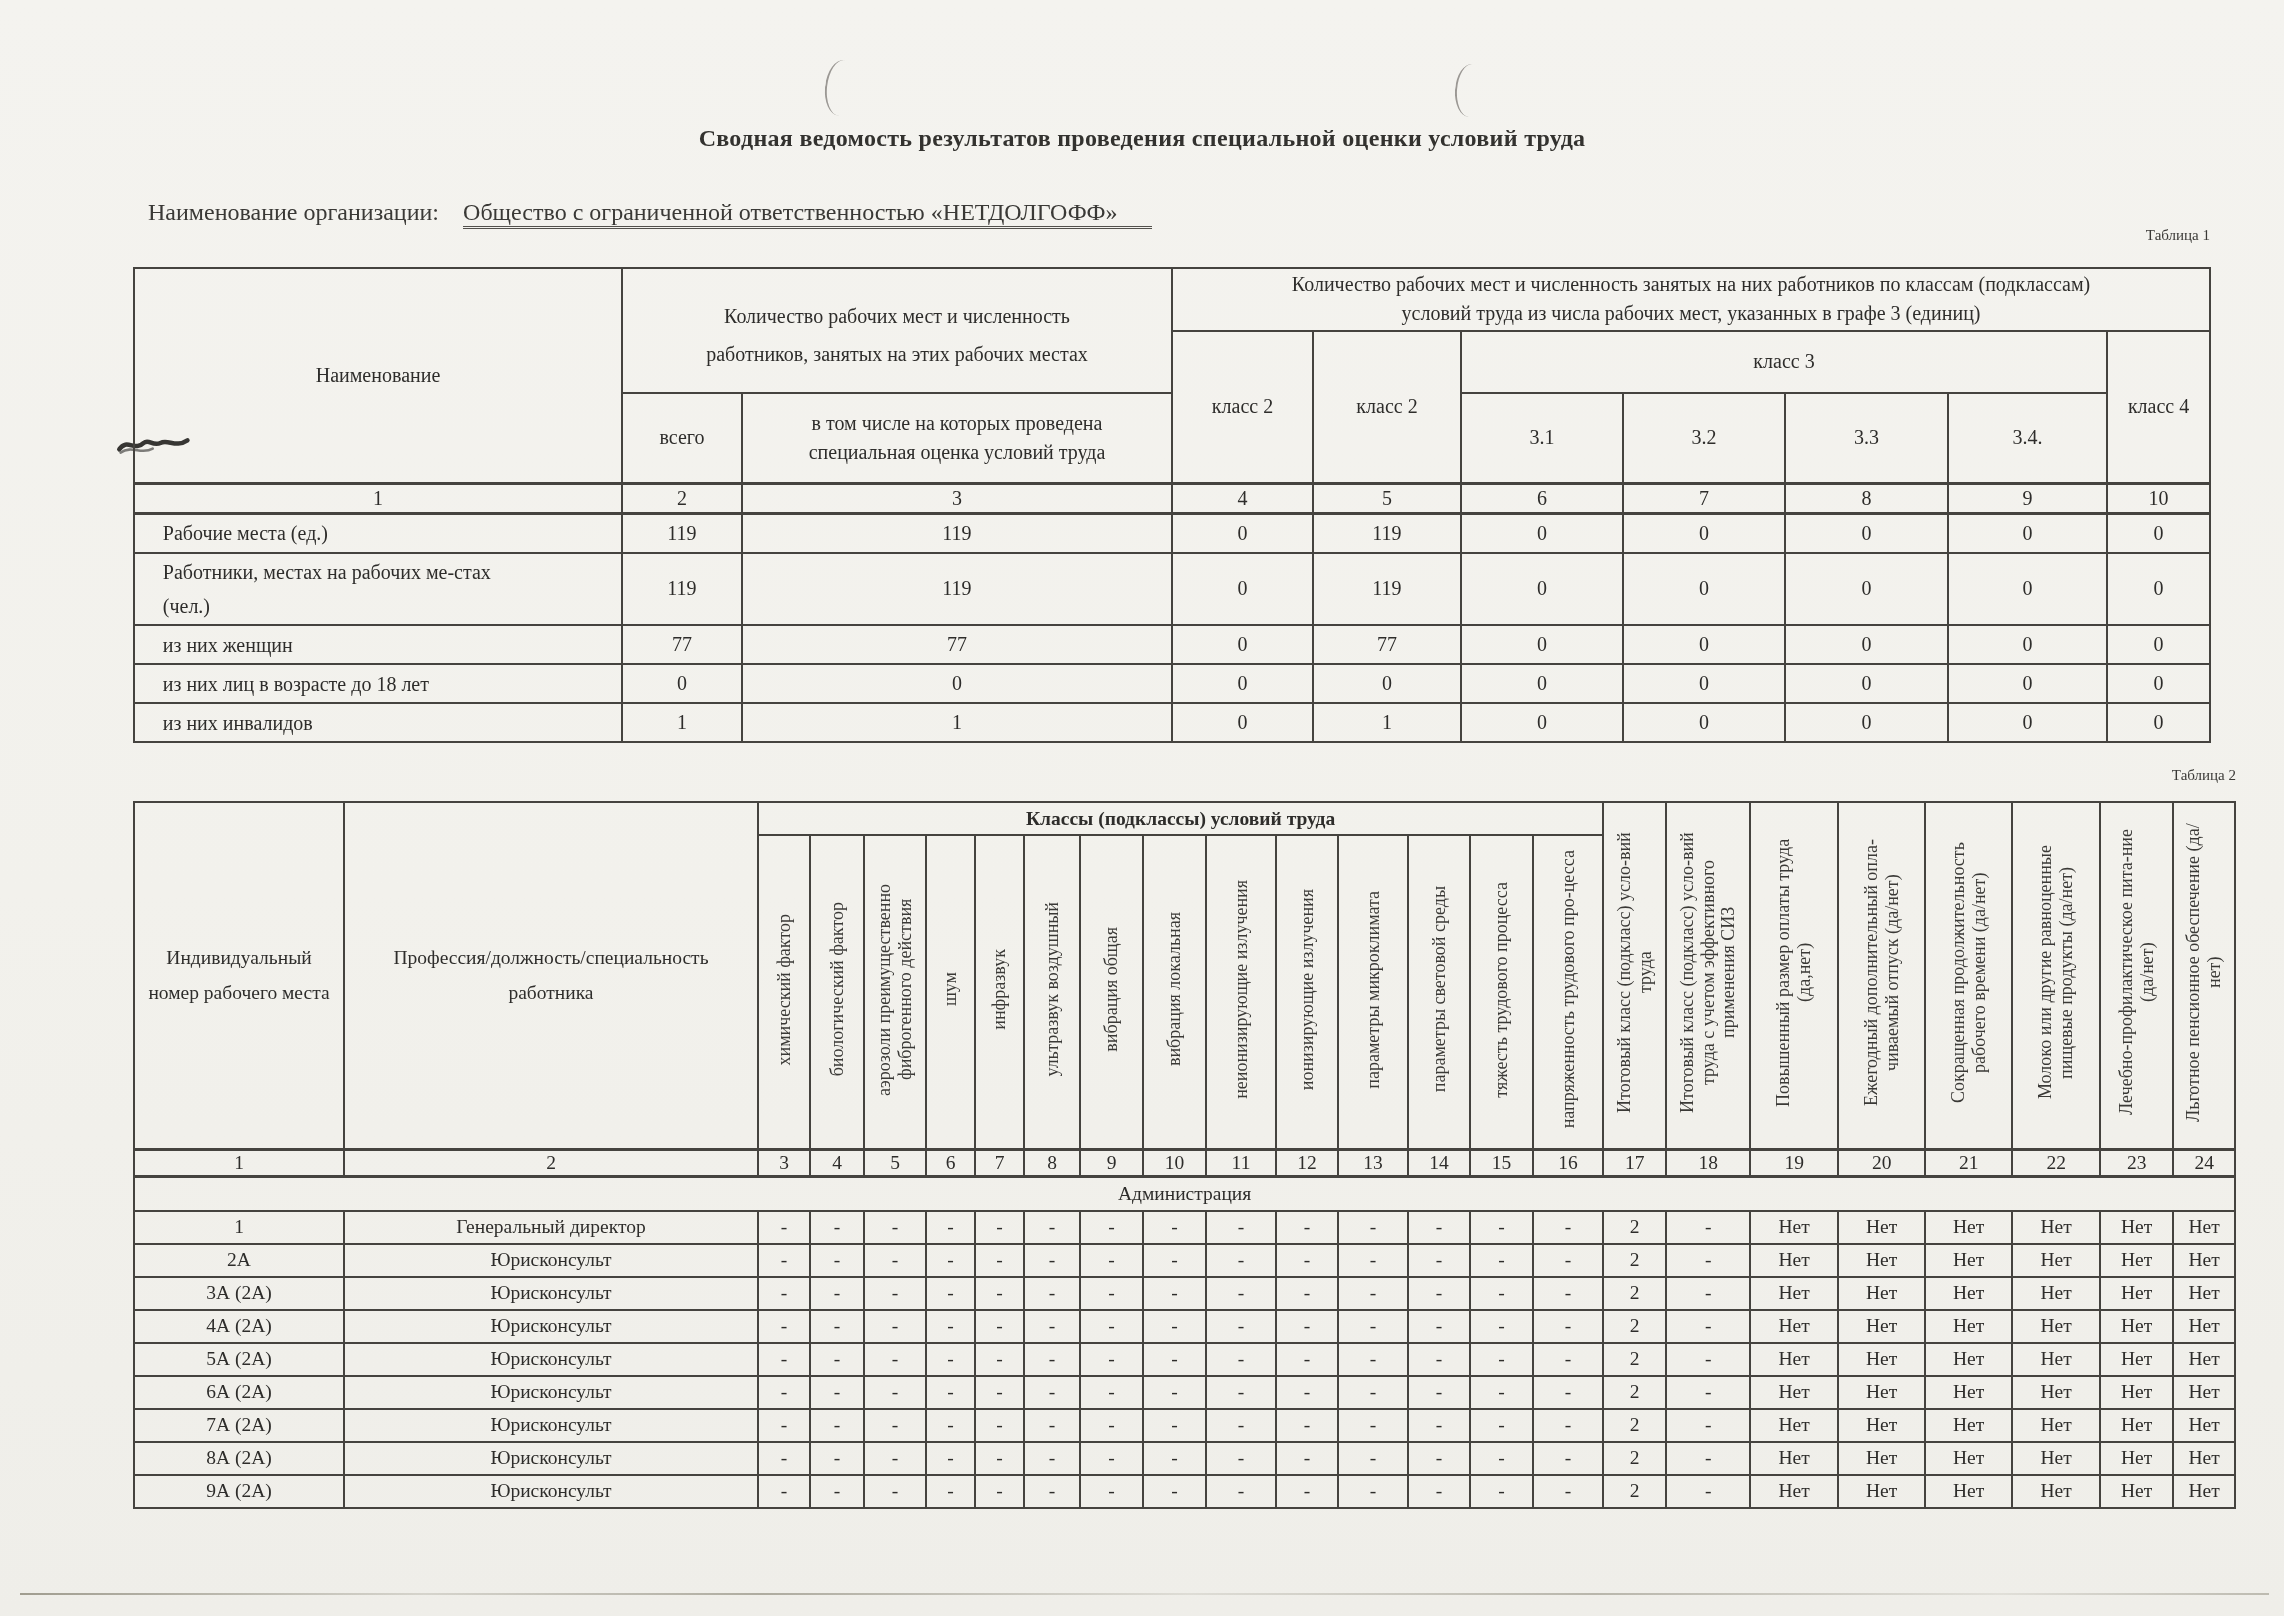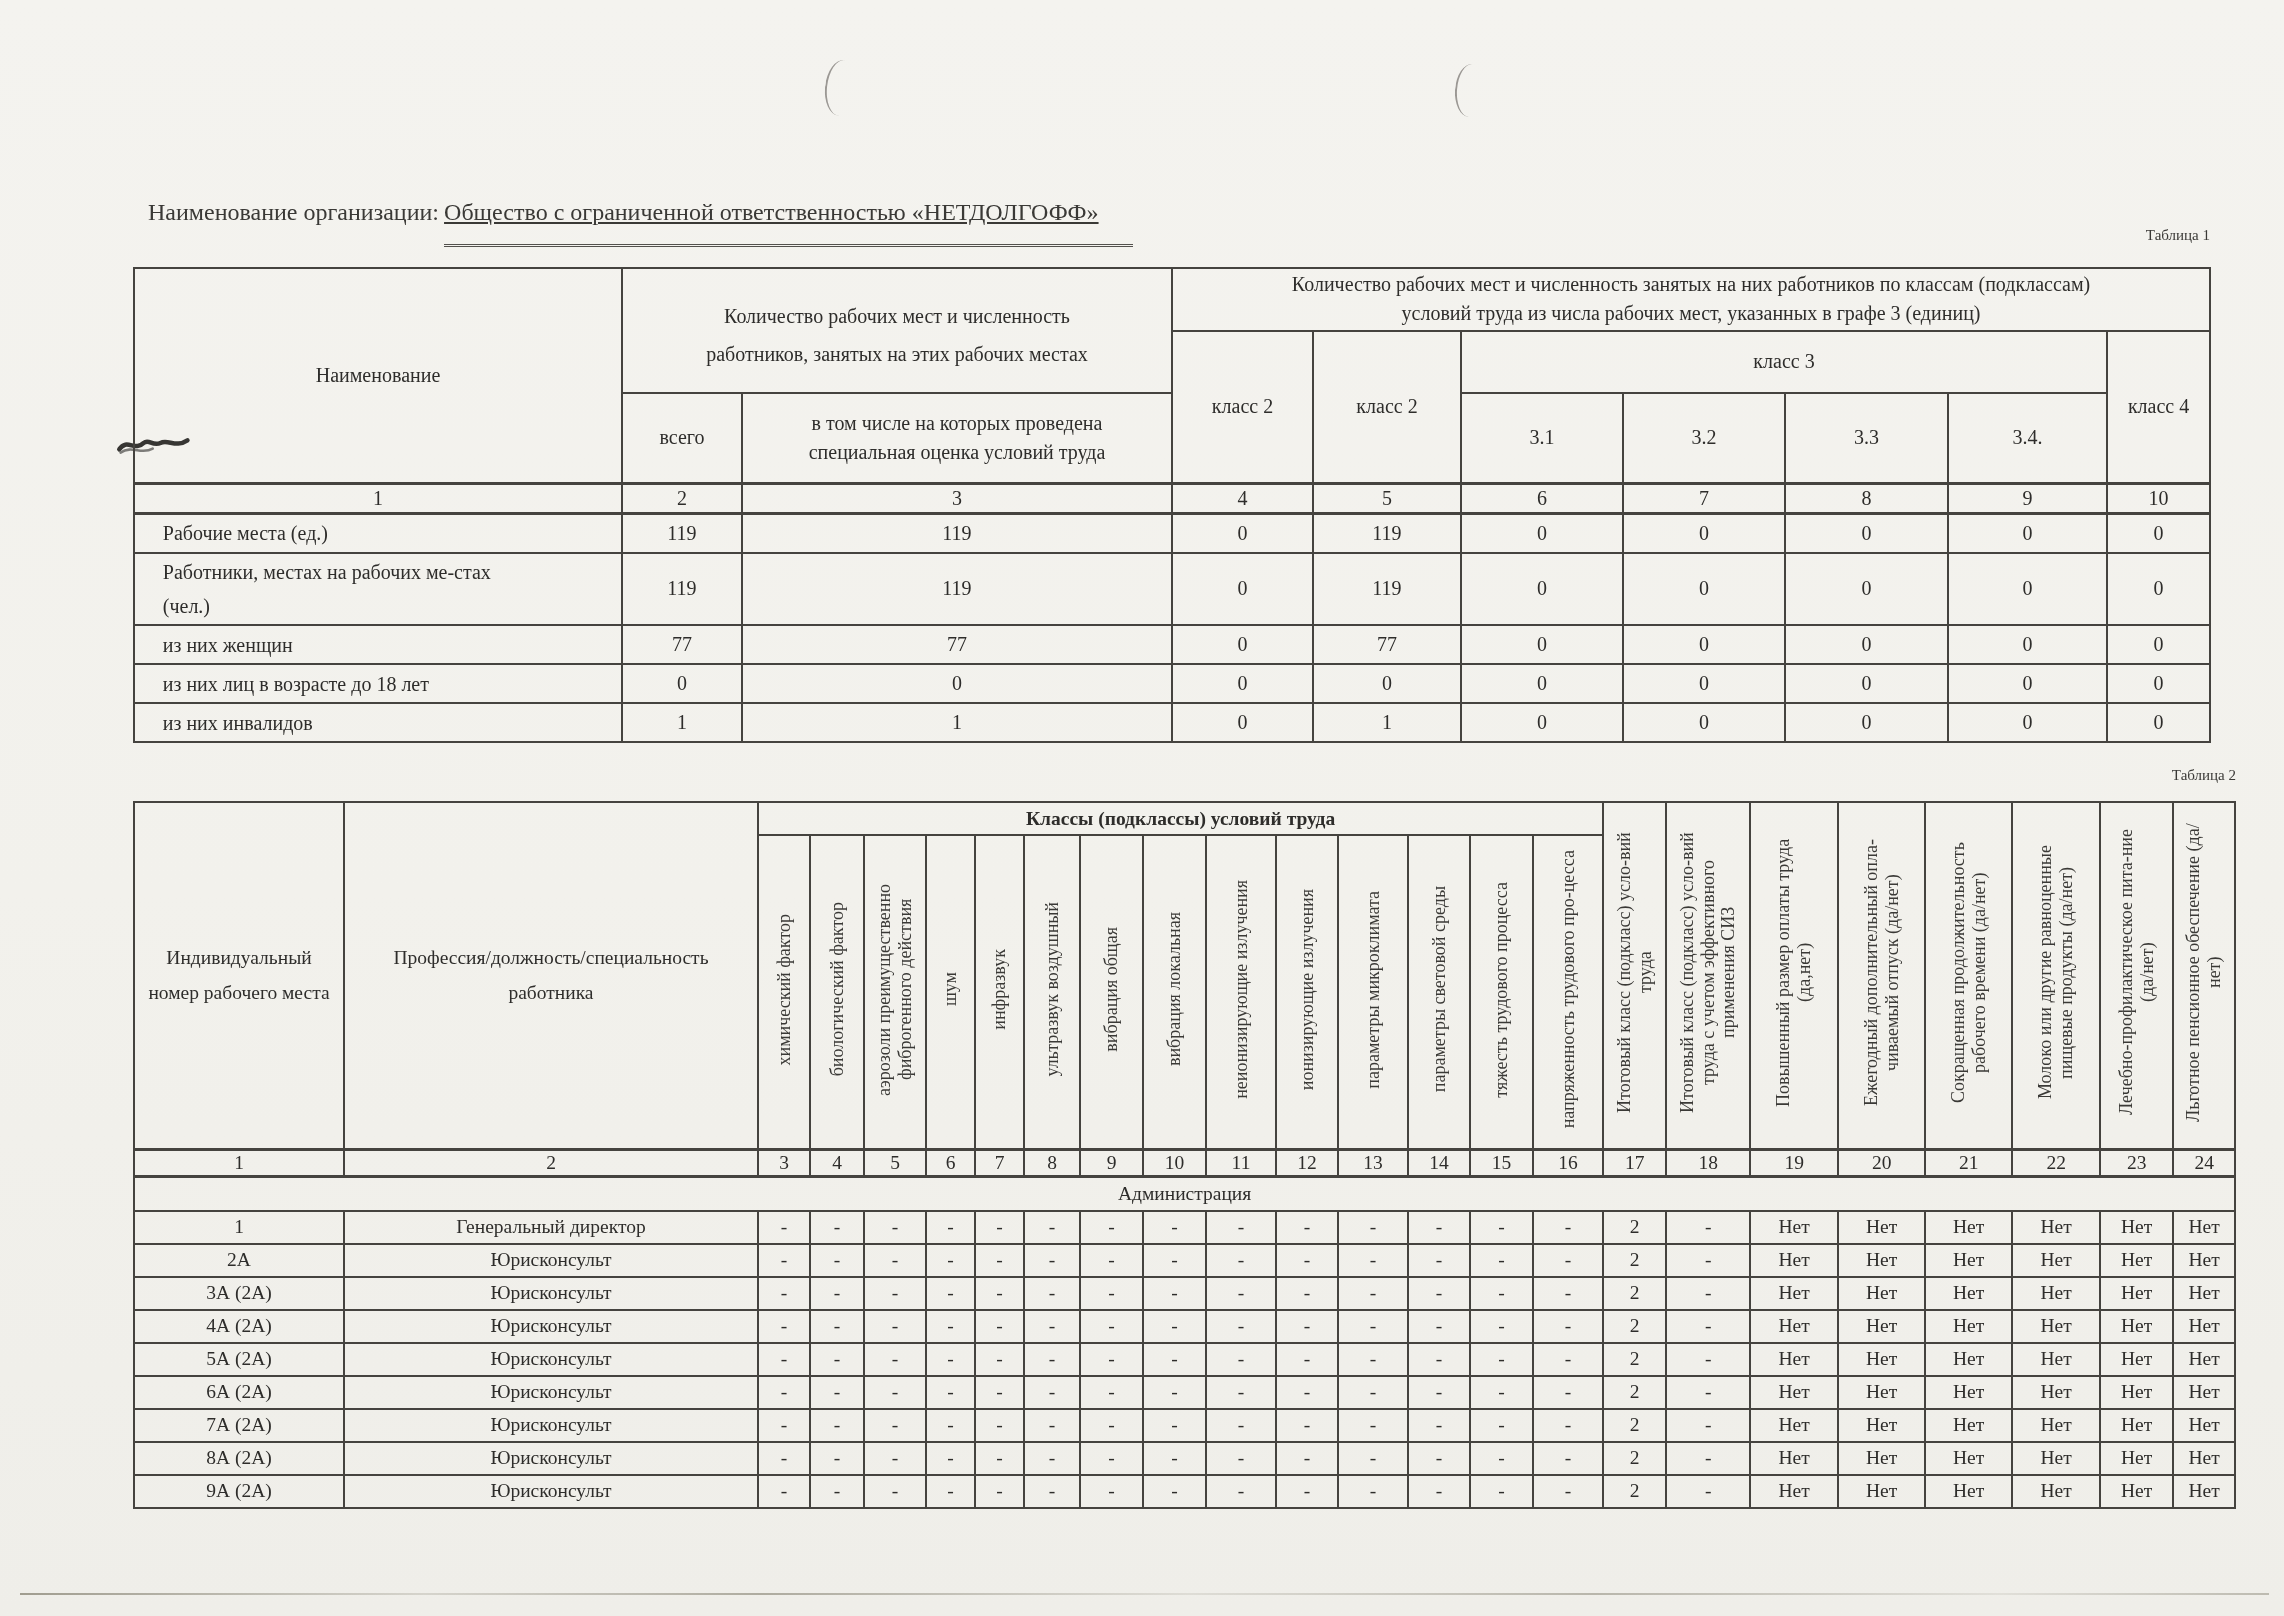--- a/index.html
+++ b/index.html
@@ -14,21 +14,21 @@
     background:linear-gradient(180deg,#f4f3ef 0%,#f2f1ec 55%,#efeee9 100%);
   }
   
   .title{
     position:absolute;left:0;top:125px;width:2284px;margin:0;
     text-align:center;font-size:24px;font-weight:bold;letter-spacing:0.3px;color:#33322f;
   }
   .orgline{
     position:absolute;left:148px;top:199px;font-size:24px;color:#3a3936;white-space:nowrap;
   }
-  .orgvalue{border-bottom:3.3px double #53514d;padding-right:34px;padding-bottom:19px;margin-left:5px;text-decoration:underline;}
+  .orgvalue{border-bottom:3.3px double #53514d;padding-right:34px;padding-bottom:1px;margin-left:24px;}
   .caption{position:absolute;font-size:15px;color:#3a3936;}
   .cap1{top:227px;right:74px;}
   .cap2{top:767px;right:48px;}
   
   table{border-collapse:collapse;table-layout:fixed;position:absolute;background:transparent;}
   th,td{
     border:2px solid #45433f;
     font-weight:normal;vertical-align:middle;text-align:center;
     padding:1.3px 2.6px;overflow:hidden;
   }
@@ -85,20 +85,21 @@
 <div id="page">
 
   <div class="arc arc-left"></div>
   <div class="arc arc-right"></div>
   <svg class="smudge" width="78" height="27" viewBox="0 0 120 42">
     <path d="M6,27 C18,9 30,31 44,17 C52,10 58,23 70,17 C82,11 94,25 112,13" fill="none" stroke="#1c1b19" stroke-width="7" stroke-linecap="round" opacity="0.88"></path>
     <path d="M8,32 C26,20 40,36 58,26" fill="none" stroke="#1c1b19" stroke-width="4" stroke-linecap="round" opacity="0.55"></path>
   </svg>
   <div class="scanline"></div>
 
+  <h1 class="title">Сводная ведомость результатов проведения специальной оценки условий труда</h1>
 
   <div class="orgline">
     <span>Наименование организации:</span><span class="orgvalue">Общество с ограниченной ответственностью «НЕТДОЛГОФФ»</span>
   </div>
 
   <div class="caption cap1">Таблица 1</div>
 
   <table id="table1">
     <colgroup>
       <col style="width:488px">

